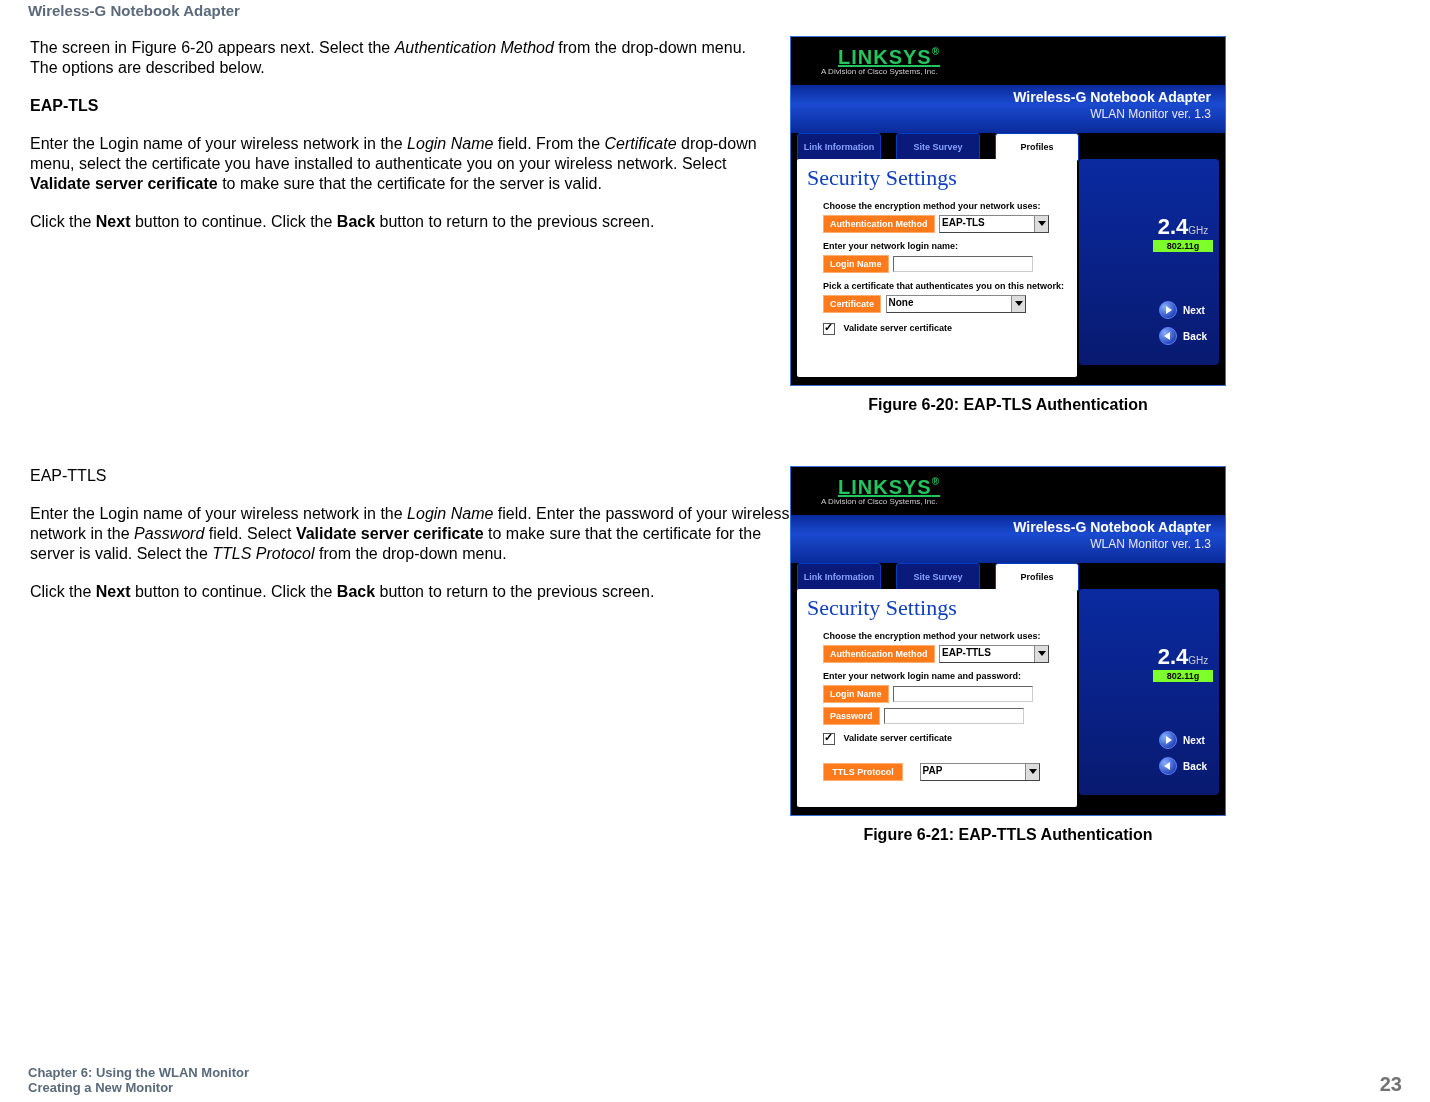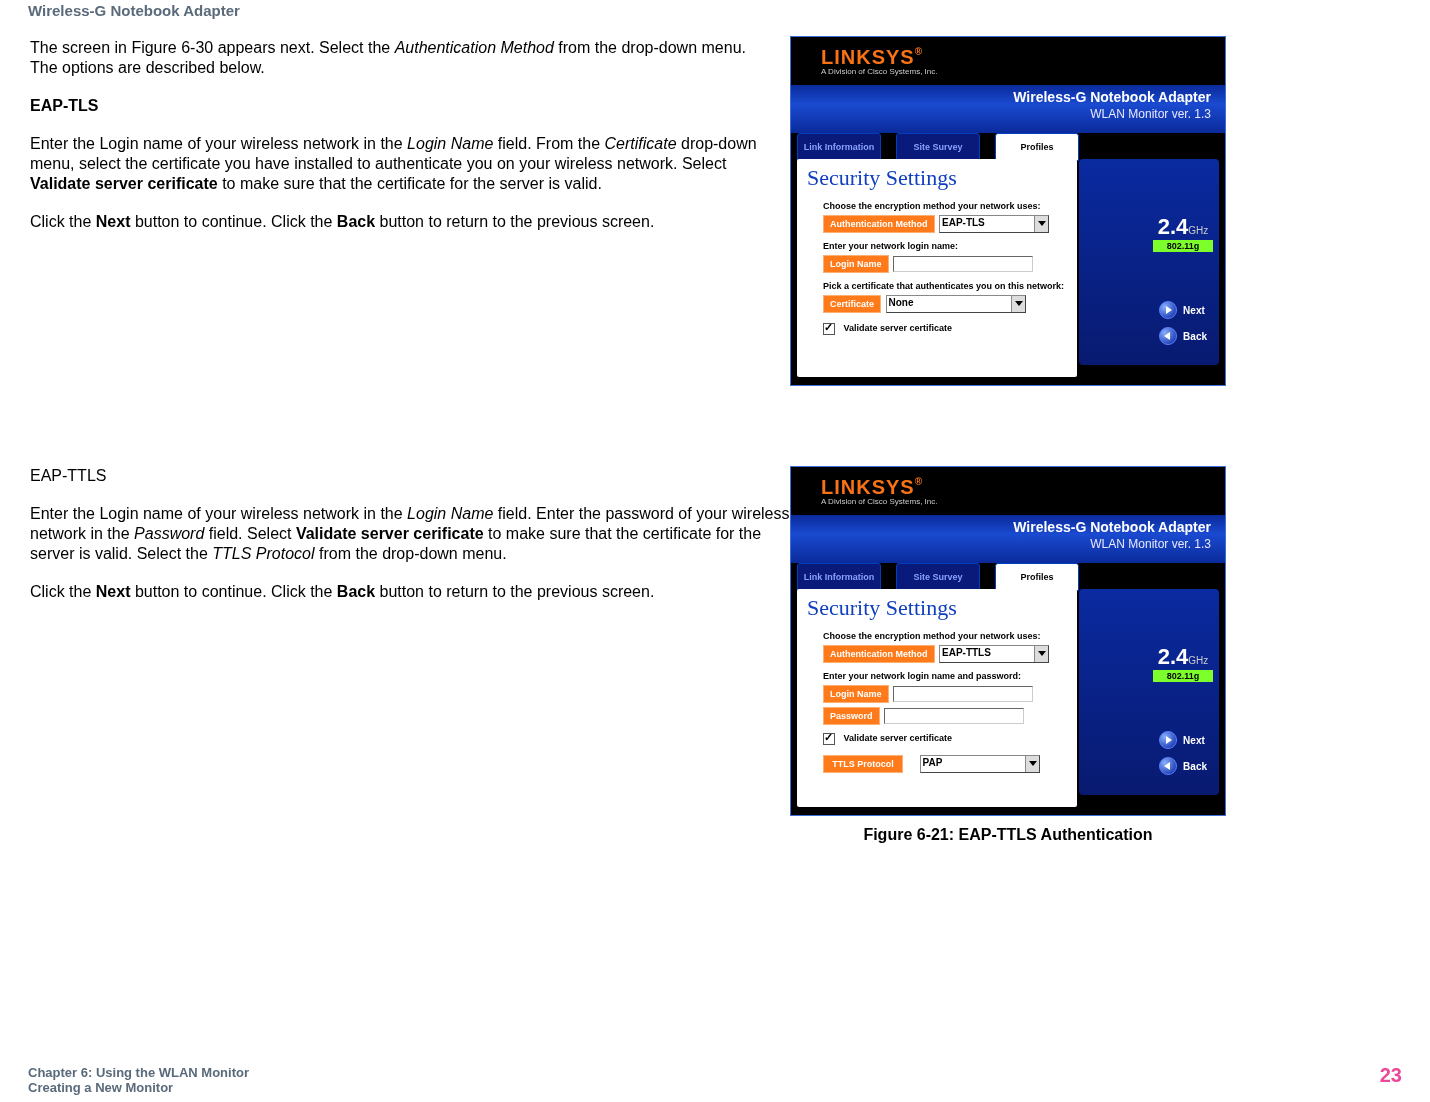--- a/index.html
+++ b/index.html
@@ -53,25 +53,26 @@
     position: relative;
     overflow: hidden;
   }
   .app-topbar {
     height: 48px;
     background: #000;
     display:flex;
     align-items:center;
   }
   .linksys {
-    color:#f97316;
+    color:#22c55e;
     font-weight:bold;
     font-size:20px;
     letter-spacing:1px;
-    padding-left:30px;
+    padding-left:47px;
+    text-decoration:underline;
   }
   .linksys-sub{
     color:#ccc;
     font-size:8px;
     padding-left:30px;
     margin-top:-2px;
   }
   .brand-wrap{display:flex;flex-direction:column;}
   .app-blue-band{
     height:48px;
@@ -225,32 +226,32 @@
     font-size: 16px;
     line-height: 1.25;
   }
   .section2 p { margin-bottom: 18px; font-family: "Arial Narrow", Arial, sans-serif; font-stretch: condensed;}
   .footer-left{
     position:absolute; left:28px; bottom:6px;
     font-size:13px; font-weight:bold; color:#5a6a7a;
     line-height:1.2;
   }
   .footer-right{
-    position:absolute; right:28px; bottom:15px;
-    font-size:20px; font-weight:bold; color:#ec4899;
+    position:absolute; right:28px; bottom:6px;
+    font-size:20px; font-weight:bold; color:#737373;
   }
 </style>
 </head>
 <body>
 
 <div class="header-title">Wireless-G Notebook Adapter</div>
 
 <div class="main-col">
   <p>
-    <span>The screen in Figure 6-30 appears next. Select the </span><span class="italic">Authentication Method</span><span> from the drop-down menu. The options are described below.</span>
+    <span>The screen in Figure 6-20 appears next. Select the </span><span class="italic">Authentication Method</span><span> from the drop-down menu. The options are described below.</span>
   </p>
   <p class="section-head">EAP-TLS</p>
   <p>
     <span>Enter the Login name of your wireless network in the </span><span class="italic">Login Name</span><span> field. From the </span><span class="italic">Certificate</span><span> drop-down menu, select the certificate you have installed to authenticate you on your wireless network. Select </span><span class="bold">Validate server cerificate</span><span> to make sure that the certificate for the server is valid.</span>
   </p>
   <p>
     <span>Click the </span><span class="bold">Next</span><span> button to continue. Click the </span><span class="bold">Back</span><span> button to return to the previous screen.</span>
   </p>
 </div>
 
@@ -315,20 +316,21 @@
             <span class="circle-btn next"></span>
             <span>Next</span>
           </div>
         <div class="nav-btn">
             <span class="circle-btn back"></span>
             <span>Back</span>
           </div>
       </div>
     </div>
   </div>
+  <div class="fig-caption">Figure 6-20: EAP-TLS Authentication</div>
 </div>
 
 <div class="figure-block fig2">
   <div class="app">
     <div class="app-topbar">
       <div class="brand-wrap">
         <div class="linksys"><span>LINKSYS</span><span style="font-size:10px;vertical-align:top">®</span></div>
         <div class="linksys-sub">A Division of Cisco Systems, Inc.</div>
       </div>
     </div>
@@ -355,21 +357,21 @@
           <span class="text-input"></span>
         </div>
         <div class="form-line">
           <span class="orange-label narrow">Password</span>
           <span class="text-input"></span>
         </div>
         <div class="form-line" style="margin-top:8px">
           <span class="chk"></span>
           <span>Validate server certificate</span>
         </div>
-        <div class="form-line" style="margin-top:10px">
+        <div class="form-line" style="margin-top:18px">
           <span class="orange-label" style="min-width:80px">TTLS Protocol</span>
           <span class="select-box" style="width:120px;margin-left:14px"><span>PAP</span><span class="select-arrow"></span></span>
         </div>
       </div>
     </div>
     <div class="side-panel">
       <div class="ghz-badge">
         <div><span class="ghz-top">2.4</span><span class="ghz-sm">GHz</span></div>
         <div class="ghz-bot">802.11g</div>
       </div>

